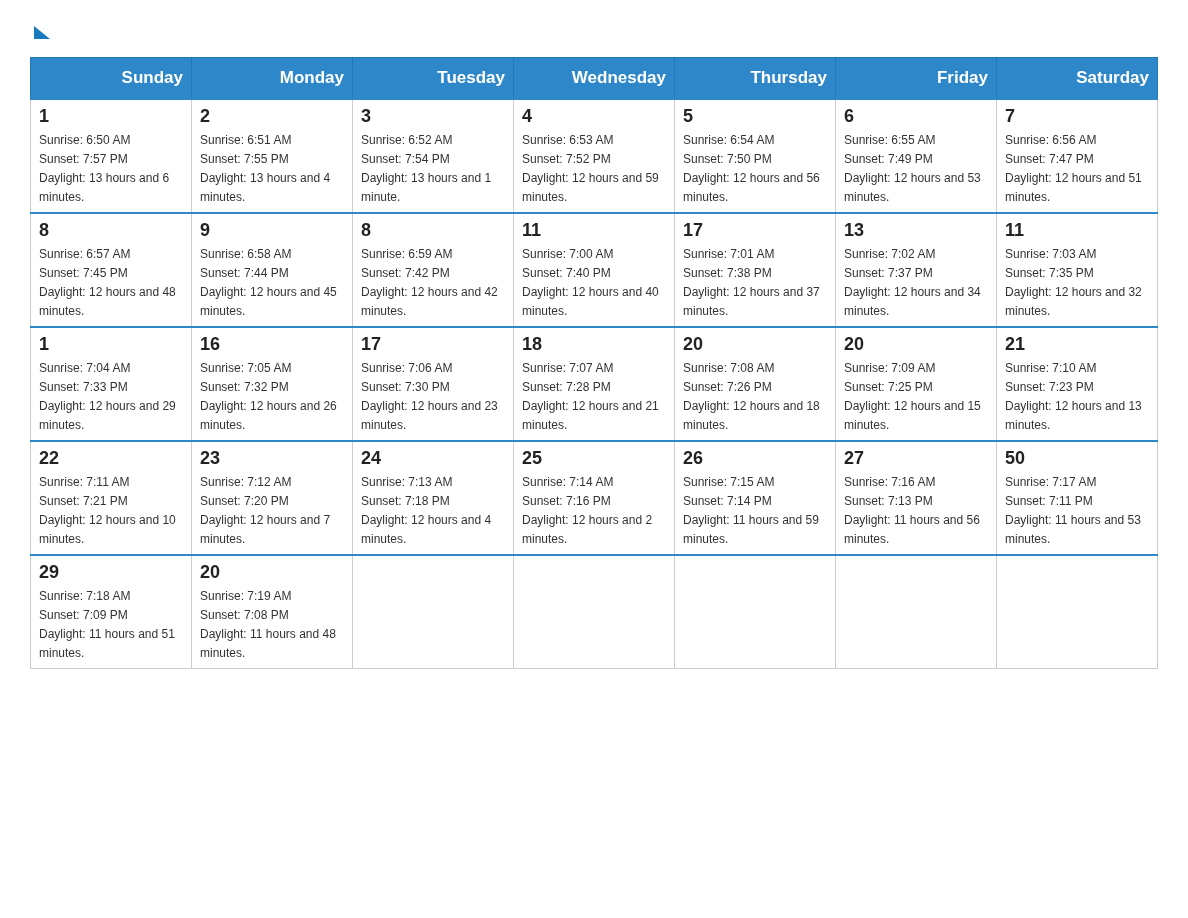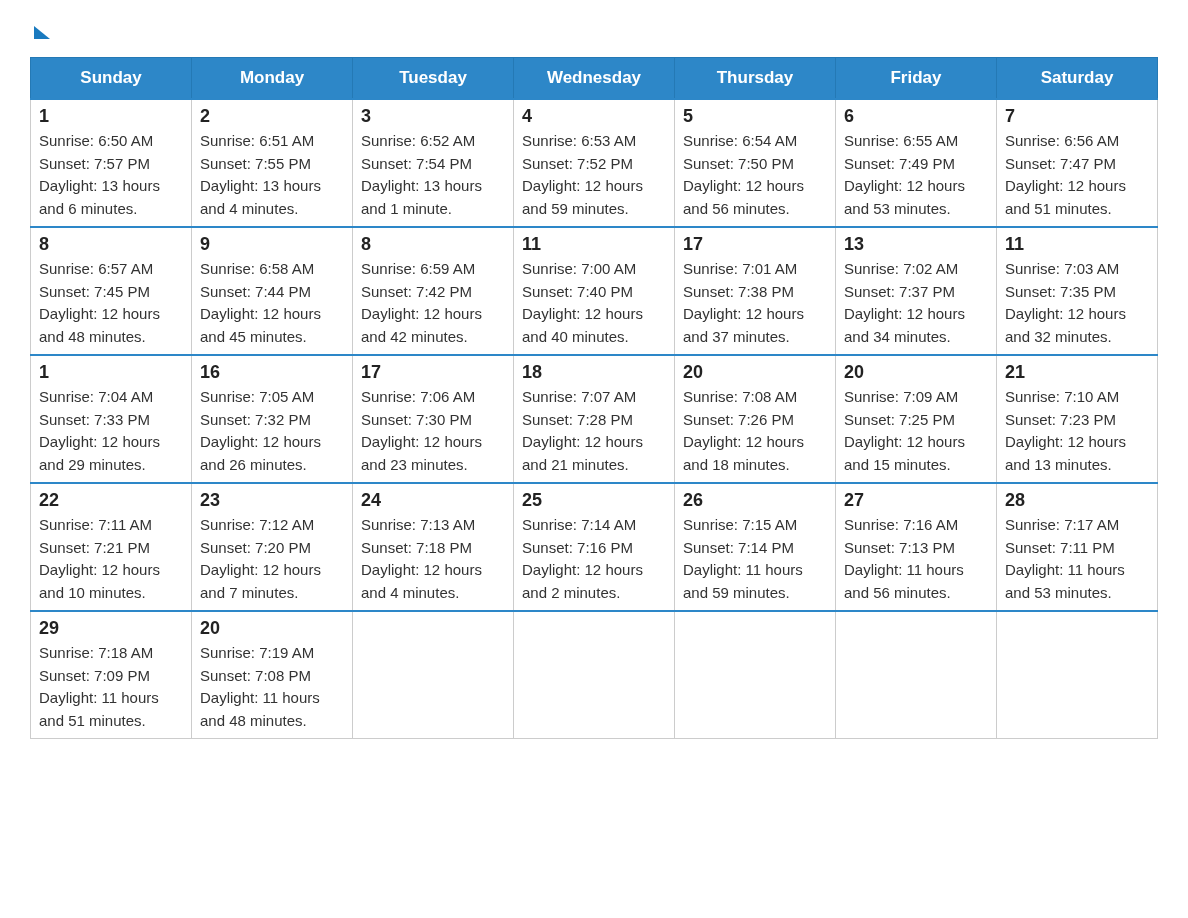--- a/index.html
+++ b/index.html
@@ -53,21 +53,21 @@
       width: 100%;
       border-collapse: collapse;
       table-layout: fixed;
     }
     thead th {
       background-color: #2d87c8;
       color: #fff;
       font-size: 17px;
       font-weight: bold;
       padding: 10px 8px;
-      text-align: center;
+      text-align: right;
       border: 1px solid #2479b5;
     }
     tbody td {
       border: 1px solid #ccc;
       vertical-align: top;
       padding: 6px 8px;
       min-height: 90px;
       height: 110px;
     }
     tbody tr:first-child td {
@@ -77,21 +77,21 @@
       border-top: 2px solid #2d87c8;
     }
     .day-number {
       font-size: 18px;
       font-weight: bold;
       color: #222;
       display: block;
       margin-bottom: 3px;
     }
     .day-info {
-      font-size: 15px;
+      font-size: 12px;
       color: #333;
       line-height: 1.5;
     }
     .empty-cell {
       background: #fff;
     }
   </style>
 </head>
 <body>
 
@@ -176,21 +176,21 @@
         <td><span class="day-number">23</span>
 <span class="day-info">Sunrise: 7:12 AM<br>Sunset: 7:20 PM<br>Daylight: 12 hours and 7 minutes.</span></td>
         <td><span class="day-number">24</span>
 <span class="day-info">Sunrise: 7:13 AM<br>Sunset: 7:18 PM<br>Daylight: 12 hours and 4 minutes.</span></td>
         <td><span class="day-number">25</span>
 <span class="day-info">Sunrise: 7:14 AM<br>Sunset: 7:16 PM<br>Daylight: 12 hours and 2 minutes.</span></td>
         <td><span class="day-number">26</span>
 <span class="day-info">Sunrise: 7:15 AM<br>Sunset: 7:14 PM<br>Daylight: 11 hours and 59 minutes.</span></td>
         <td><span class="day-number">27</span>
 <span class="day-info">Sunrise: 7:16 AM<br>Sunset: 7:13 PM<br>Daylight: 11 hours and 56 minutes.</span></td>
-        <td><span class="day-number">28</span>
+        <td><span class="day-number">50</span>
 <span class="day-info">Sunrise: 7:17 AM<br>Sunset: 7:11 PM<br>Daylight: 11 hours and 53 minutes.</span></td>
       </tr>
       <tr>
         <td><span class="day-number">29</span>
 <span class="day-info">Sunrise: 7:18 AM<br>Sunset: 7:09 PM<br>Daylight: 11 hours and 51 minutes.</span></td>
         <td><span class="day-number">20</span>
 <span class="day-info">Sunrise: 7:19 AM<br>Sunset: 7:08 PM<br>Daylight: 11 hours and 48 minutes.</span></td>
         <td class="empty-cell"></td>
         <td class="empty-cell"></td>
         <td class="empty-cell"></td>

